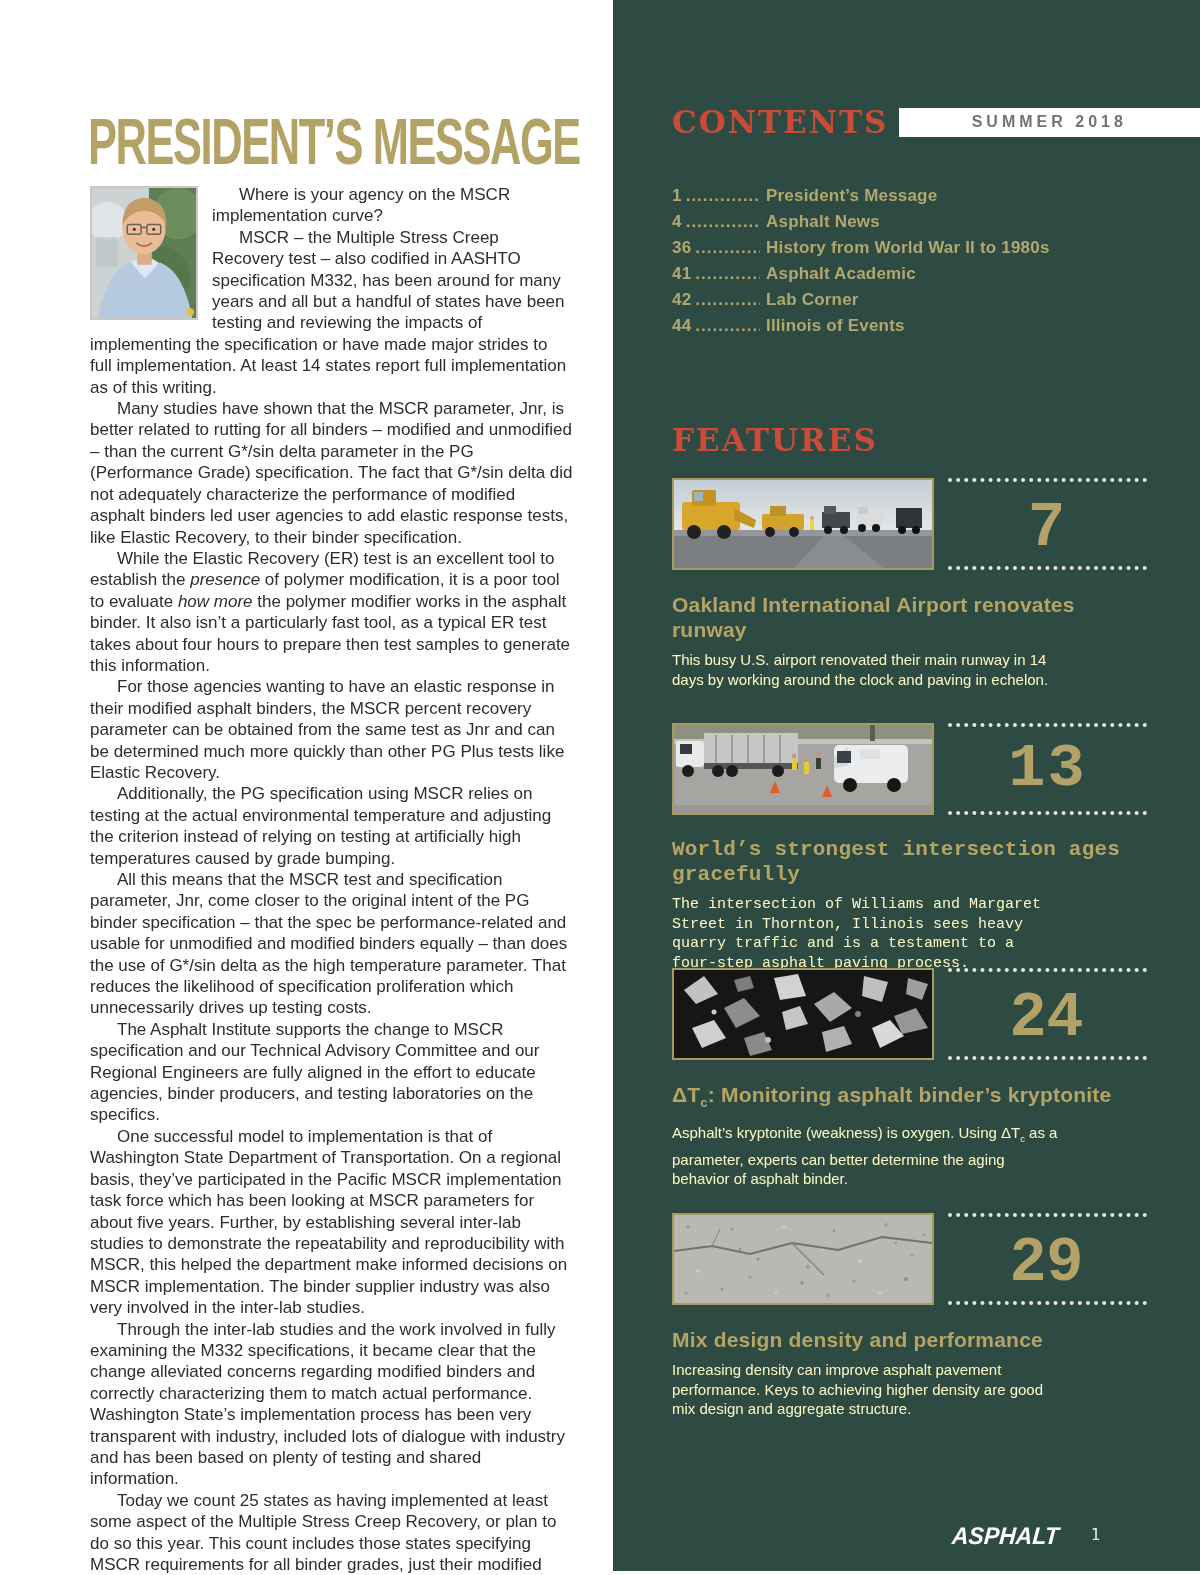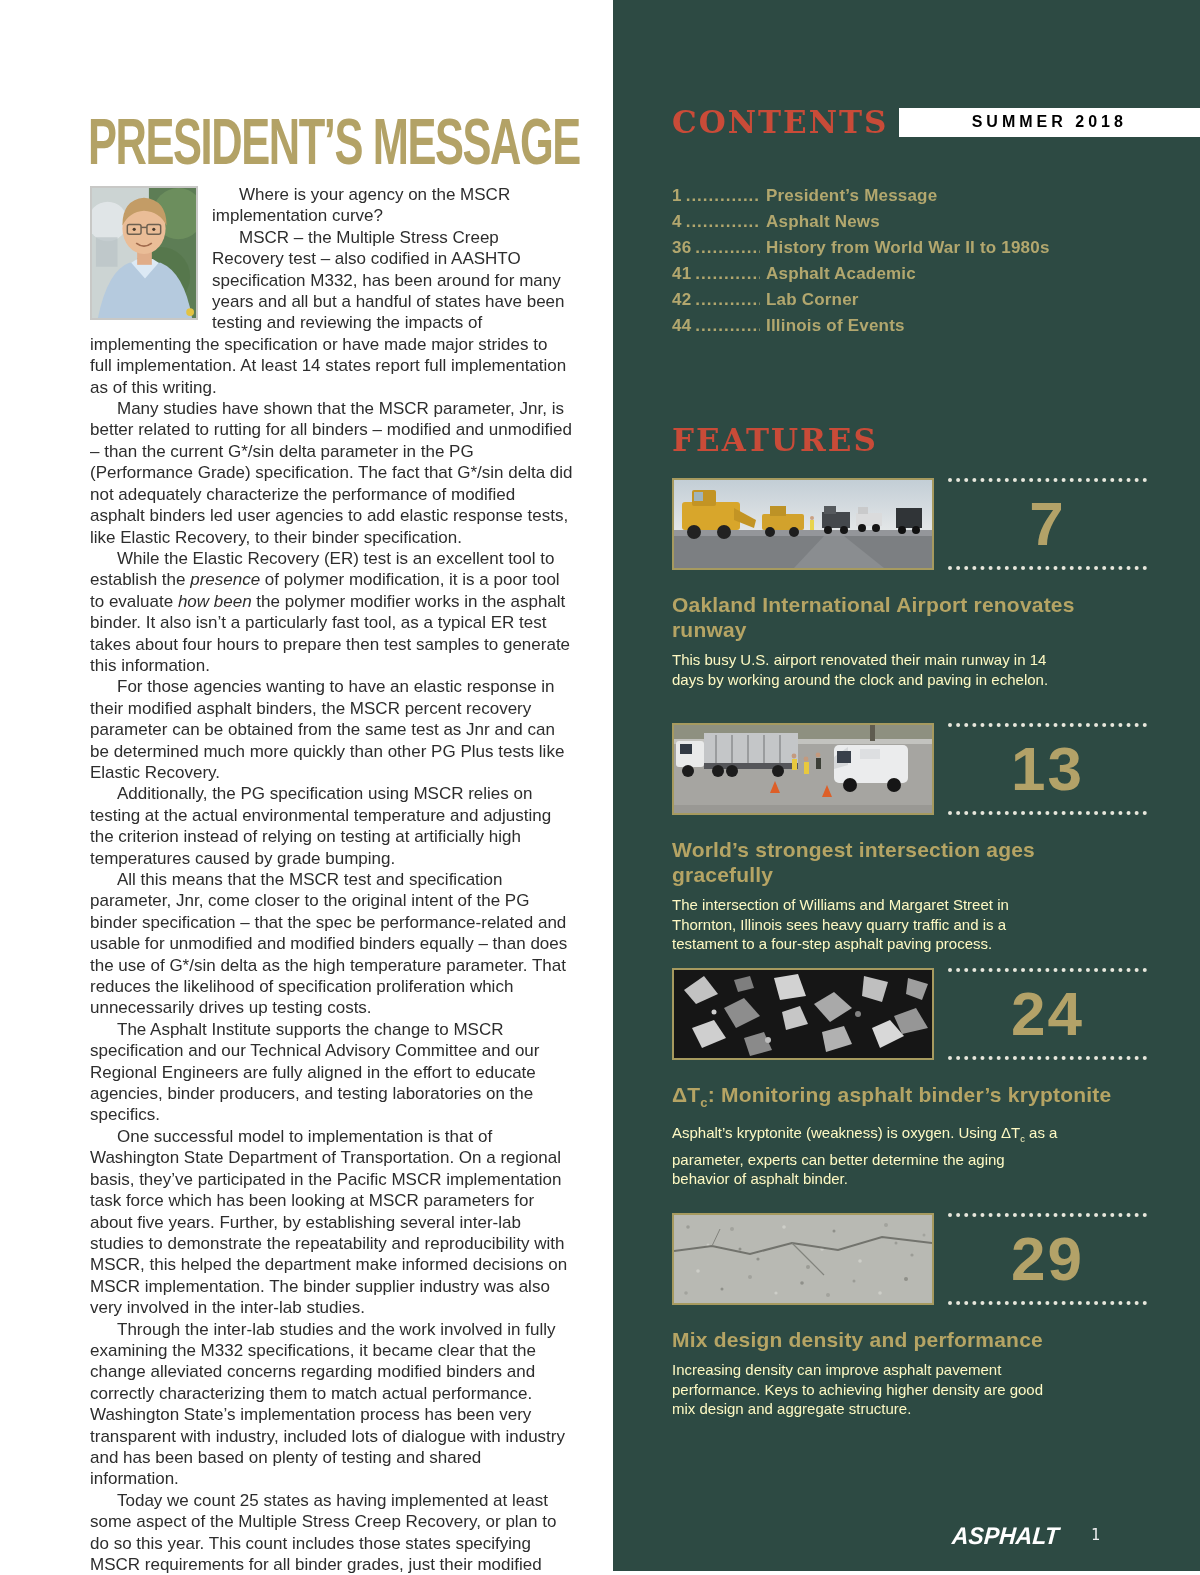--- a/index.html
+++ b/index.html
@@ -35,38 +35,38 @@
   }
   .contents-head, .features-head{
     font-family:"DejaVu Serif", serif; font-weight:700;
     color:#c94b38; font-size:31px; letter-spacing:2px; line-height:32px;
   }
   .issue-bar{
     flex:1; margin-left:10px; height:29px; background:#ffffff;
     display:flex; align-items:center; justify-content:center;
   }
   .issue-bar span{
-    font-size:16px; font-weight:700; letter-spacing:4px; color:#000000;
+    font-size:16px; font-weight:700; letter-spacing:4px; color:#737373;
   }
 
   .toc{ position:absolute; left:59px; top:186px; list-style:none; }
   .toc li{
     display:flex; align-items:baseline; height:26px;
     color:#b2a76e; font-size:17px; font-weight:600; letter-spacing:0.2px;
   }
   .toc-lead{ width:88px; display:flex; overflow:hidden; white-space:nowrap; }
   .toc-num{ flex:none; }
   .toc-dots{ flex:1; overflow:hidden; white-space:nowrap; letter-spacing:1px; margin-left:4px; }
   .toc-dots::before{ content:"......................................"; }
   .toc-label{ margin-left:6px; white-space:nowrap; }
 
   .features-head{ position:absolute; left:59px; top:424px; }
 
   .feature{ position:absolute; left:59px; width:475px; }
-  .f1{ top:478px; } .f2{ top:723px; } .f3{ top:968px; } .f4{ top:1213px; }
+  .f1{ top:478px; } .f2{ top:723px;font-family:Liberation Mono, monospace; } .f3{ top:968px; } .f4{ top:1213px; }
   .f-top{ display:flex; }
   .f-img{
     width:262px; height:92px; border:2px solid #a69a5f; background:#555;
     flex:none; overflow:hidden;
   }
   .f-img svg{ display:block; width:100%; height:100%; }
   .f-numcol{
     flex:1; margin-left:14px; height:92px;
     display:flex; flex-direction:column; justify-content:space-between;
   }
@@ -123,21 +123,21 @@
         <circle cx="43" cy="42" r="1.6" fill="#4a3c2f"></circle>
         <circle cx="63" cy="42" r="1.6" fill="#4a3c2f"></circle>
         <path d="M45,56 Q53,62 61,56" fill="none" stroke="#a06a4c" stroke-width="1.8"></path>
         <circle cx="100" cy="126" r="4" fill="#e3c341"></circle>
       </svg>
     </figure>
 
     <p>Where is your agency on the MSCR implementation curve?</p>
     <p>MSCR – the Multiple Stress Creep Recovery test – also codified in AASHTO specification M332, has been around for many years and all but a handful of states have been testing and reviewing the impacts of implementing the specification or have made major strides to full implementation. At least 14 states report full implementation as of this writing.</p>
     <p>Many studies have shown that the MSCR parameter, Jnr, is better related to rutting for all binders – modified and unmodified – than the current G*/sin delta parameter in the PG (Performance Grade) specification. The fact that G*/sin delta did not adequately characterize the performance of modified asphalt binders led user agencies to add elastic response tests, like Elastic Recovery, to their binder specification.</p>
-    <p>While the Elastic Recovery (ER) test is an excellent tool to establish the <em>presence</em> of polymer modification, it is a poor tool to evaluate <em>how been</em> the polymer modifier works in the asphalt binder. It also isn’t a particularly fast tool, as a typical ER test takes about four hours to prepare then test samples to generate this information.</p>
+    <p>While the Elastic Recovery (ER) test is an excellent tool to establish the <em>presence</em> of polymer modification, it is a poor tool to evaluate <em>how more</em> the polymer modifier works in the asphalt binder. It also isn’t a particularly fast tool, as a typical ER test takes about four hours to prepare then test samples to generate this information.</p>
     <p>For those agencies wanting to have an elastic response in their modified asphalt binders, the MSCR percent recovery parameter can be obtained from the same test as Jnr and can be determined much more quickly than other PG Plus tests like Elastic Recovery.</p>
     <p>Additionally, the PG specification using MSCR relies on testing at the actual environmental temperature and adjusting the criterion instead of relying on testing at artificially high temperatures caused by grade bumping.</p>
     <p>All this means that the MSCR test and specification parameter, Jnr, come closer to the original intent of the PG binder specification – that the spec be performance-related and usable for unmodified and modified binders equally – than does the use of G*/sin delta as the high temperature parameter. That reduces the likelihood of specification proliferation which unnecessarily drives up testing costs.</p>
     <p>The Asphalt Institute supports the change to MSCR specification and our Technical Advisory Committee and our Regional Engineers are fully aligned in the effort to educate agencies, binder producers, and testing laboratories on the specifics.</p>
     <p>One successful model to implementation is that of Washington State Department of Transportation. On a regional basis, they’ve participated in the Pacific MSCR implementation task force which has been looking at MSCR parameters for about five years. Further, by establishing several inter-lab studies to demonstrate the repeatability and reproducibility with MSCR, this helped the department make informed decisions on MSCR implementation. The binder supplier industry was also very involved in the inter-lab studies.</p>
     <p>Through the inter-lab studies and the work involved in fully examining the M332 specifications, it became clear that the change alleviated concerns regarding modified binders and correctly characterizing them to match actual performance. Washington State’s implementation process has been very transparent with industry, included lots of dialogue with industry and has been based on plenty of testing and shared information.</p>
     <p><span>Today we count 25 states as having implemented at least some aspect of the Multiple Stress Creep Recovery, or plan to do so this year. This count includes those states specifying MSCR requirements for all binder grades, just their modified grades or by substitution. Where is your agency on the MSCR implementation curve?</span></p>
   </div>
 </section>
 

